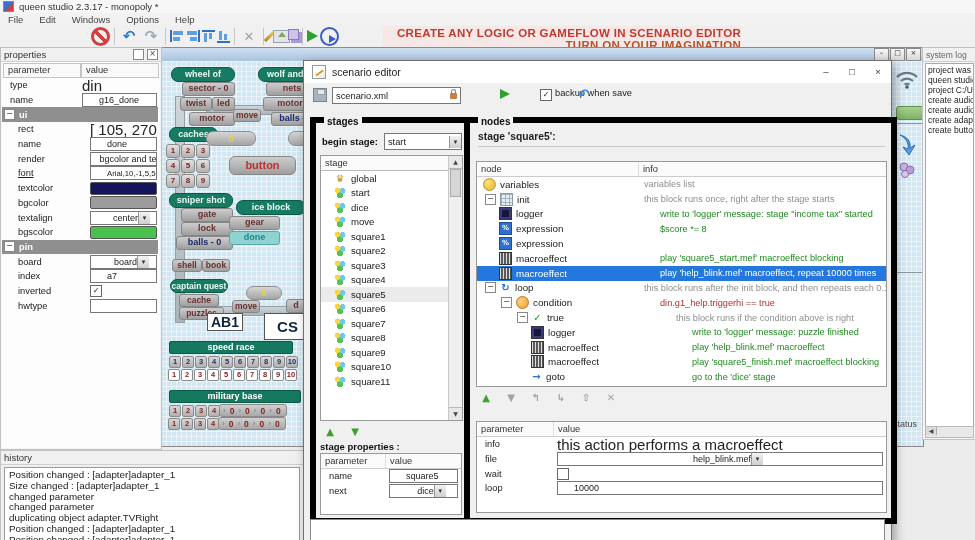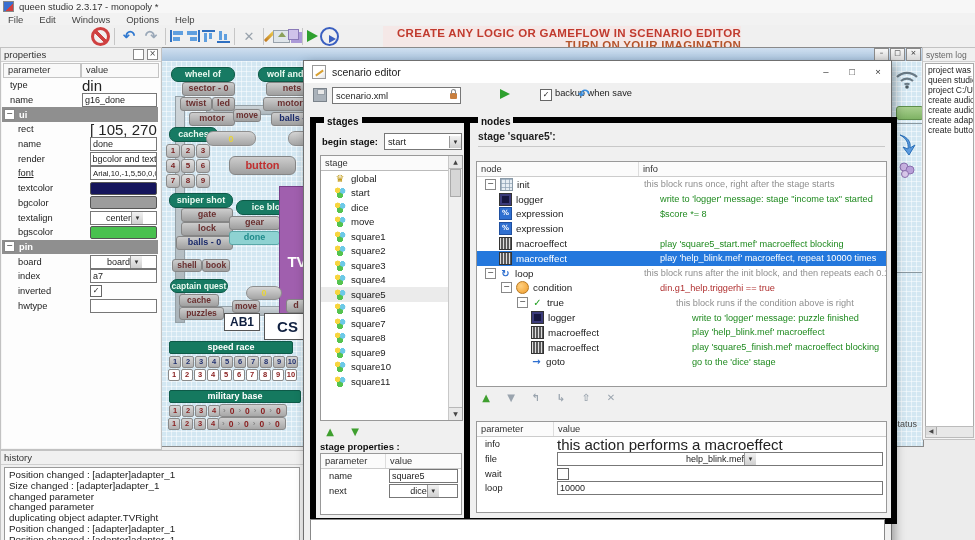--- a/index.html
+++ b/index.html
@@ -35,21 +35,21 @@
   .dockhead{height:13px;background:#f0f0f0;border-bottom:1px solid #cfcfcf;display:flex;align-items:center;font-size:9.5px;color:#333;padding:0 3px}
   .dockbtns{margin-left:auto;display:flex;align-items:center;gap:3px}
   .dkb{width:9px;height:9px;border:1px solid #888;background:#fff;font:8px/8px "DejaVu Sans",sans-serif;text-align:center;color:#444}
   .phead{display:flex;height:15px;margin:1px 1px 0 1px}
   .phead .hc{border:1px solid #c4c4c4;background:#f9f9f9;font-size:9.3px;line-height:13px;padding-left:4px;color:#333}
   #props-body{position:absolute;left:1px;top:14px;right:1px;bottom:1px;background:#fdfdfd}
   .prow{display:flex;height:14.7px;align-items:center}
   .pcell{font-size:9.3px;color:#222;flex:none;overflow:hidden;white-space:nowrap}
   .vcell{flex:1;display:flex;align-items:center;padding-right:3px;overflow:hidden}
   .vtext{font-size:15px;white-space:nowrap}
-  .vin{flex:1;background:#fff;border:1px solid #777;height:12px;font-size:9px;padding:0 2px;display:flex;align-items:center;overflow:hidden;white-space:nowrap}
+  .vin{flex:1;background:#fff;border:1px solid #777;height:12px;font-size:9px;padding:0 16px;display:flex;align-items:center;overflow:hidden;white-space:nowrap}
   .vsel{justify-content:center;padding-right:0}
   .dd{width:11px;height:12px;background:linear-gradient(#f2f2f2,#cfcfcf);border-left:1px solid #999;font-size:6px;line-height:12px;text-align:center;color:#333;flex:none}
   .sw{flex:1;height:11px;border:1px solid #555;border-radius:2px}
   .cb{width:10px;height:10px;border:1px solid #666;background:#fff;font:bold 8px/10px "DejaVu Sans",sans-serif;text-align:center;color:#222;flex:none}
   .pgroup{height:14.7px;background:#8f8f8f;color:#fff;font-weight:bold;font-size:9.3px;display:flex;align-items:center;margin-right:2px}
   .expbox{width:9px;height:9px;border:1px solid #888;background:#fff;color:#333;font:8px/8px "DejaVu Sans",sans-serif;text-align:center;margin:0 4px 0 2px;flex:none}
   
   #canvaswin{position:absolute;left:160px;top:47px;width:762px;height:398px;border:1px solid #8a8a8a;z-index:1}
   #canvastitle{height:13px;background:linear-gradient(#cfdff0,#a9c4de);display:flex;justify-content:flex-end;align-items:center;padding-right:2px}
   .mdibtn{width:13px;height:11px;background:linear-gradient(#f7f7f7,#d8d8d8);border:1px solid #8a8a8a;font:7px/9px "DejaVu Sans",sans-serif;text-align:center;margin-left:1px;color:#222}
@@ -227,33 +227,32 @@
 
       <div class="pill" style="left:8px;top:132px;width:62px;height:13px">sniper shot</div>
       <div class="gbtn" style="left:20px;top:147px;width:50px;height:12px">gate</div>
       <div class="gbtn" style="left:20px;top:161px;width:50px;height:12px">lock</div>
       <div class="gbtn bluetx" style="left:15px;top:175px;width:55px;height:12px">balls - 0</div>
 
       <div class="pill" style="left:75px;top:139px;width:68px;height:13px">ice block</div>
       <div class="gbtn" style="left:68px;top:155px;width:49px;height:12px">gear</div>
       <div class="gbtn donebtn" style="left:68px;top:170px;width:49px;height:12px">done</div>
 
-      <div class="tvblock" style="left:118px;top:125px;width:34px;height:148px">TV</div>
 
       <div class="gbtn" style="left:11px;top:198px;width:28px;height:11px;font-size:8.5px">shell</div>
       <div class="gbtn" style="left:41px;top:198px;width:26px;height:11px;font-size:8.5px">book</div>
 
       <div class="pill" style="left:9px;top:218px;width:56px;height:12px;font-size:8.5px">captain quest</div>
       <div class="gbtn" style="left:18px;top:233px;width:38px;height:11px;font-size:8.5px">cache</div>
       <div class="gbtn" style="left:18px;top:246px;width:43px;height:11px;font-size:8.5px">puzzles</div>
       <div class="slider" style="left:85px;top:225px;width:34px;height:12px">0</div>
       <div class="gbtn" style="left:71px;top:239px;width:26px;height:11px;font-size:8.5px">move</div>
       <div class="gbtn" style="left:125px;top:238px;width:18px;height:12px">d</div>
 
-      <div class="whitebox" style="left:63px;top:252px;width:34px;height:16px;font-size:12px;line-height:16px">AB1</div>
+      <div class="whitebox" style="left:46px;top:252px;width:34px;height:16px;font-size:14px;line-height:16px">AB1</div>
       <div class="whitebox" style="left:103px;top:252px;width:45px;height:25px;font-size:15px;line-height:25px">CS</div>
 
       <div class="greenbar" style="left:8px;top:280px;width:122px;height:11px">speed race</div>
       <div class="abs" id="speed-row1" style="left:8px;top:294px;white-space:nowrap"><span class="ncell nblue">1</span><span class="ncell nblue">2</span><span class="ncell nblue">3</span><span class="ncell nblue">4</span><span class="ncell nblue">5</span><span class="ncell nblue">6</span><span class="ncell nblue">7</span><span class="ncell nblue">8</span><span class="ncell nblue">9</span><span class="ncell nblue">10</span></div>
       <div class="abs" id="speed-row2" style="left:7px;top:307px;white-space:nowrap"><span class="ncell nwhite">1</span><span class="ncell nwhite">2</span><span class="ncell nwhite">3</span><span class="ncell nwhite">4</span><span class="ncell nwhite">5</span><span class="ncell nwhite">6</span><span class="ncell nwhite">7</span><span class="ncell nwhite">8</span><span class="ncell nwhite">9</span><span class="ncell nwhite">10</span></div>
 
       <div class="greenbar" style="left:8px;top:329px;width:130px;height:11px">military base</div>
       <div class="abs" id="mil-row1-nums" style="left:8px;top:343px;white-space:nowrap"><span class="ncell nred">1</span><span class="ncell nred">2</span><span class="ncell nred">3</span><span class="ncell nred">4</span></div>
       <div class="zbar" id="mil-row1-zeros" style="left:58px;top:343px;height:11px">
           <span class="zsep">›</span>
@@ -585,20 +584,27 @@
       <span class="grouplabel">nodes</span>
       <div style="position:absolute;left:8px;top:8px;right:6px;border-bottom:1px solid #c8c8c8;padding-bottom:4px;font-weight:bold;font-size:10.3px">stage 'square5':</div>
       <div id="nodetree">
         <div class="thead">
           <span class="hc" style="width:157px">node</span>
           <span class="hc" style="flex:1;border-right:none">info</span>
         </div>
         <div id="node-rows">
             <div class="trow">
               <div class="tname" style="padding-left: 6px;">
+                <span class="ni ni-variables"></span>
+                <span>variables</span>
+              </div>
+              <div class="tinfo c-gray">variables list</div>
+            </div>
+            <div class="trow">
+              <div class="tname" style="padding-left: 6px;">
                 <span class="expbox">−</span>
                 <span class="ni ni-init"></span>
                 <span>init</span>
               </div>
               <div class="tinfo c-gray">this block runs once, right after the stage starts</div>
             </div>
             <div class="trow">
               <div class="tname" style="padding-left: 22px;">
                 <span class="ni ni-logger"></span>
                 <span>logger</span>

